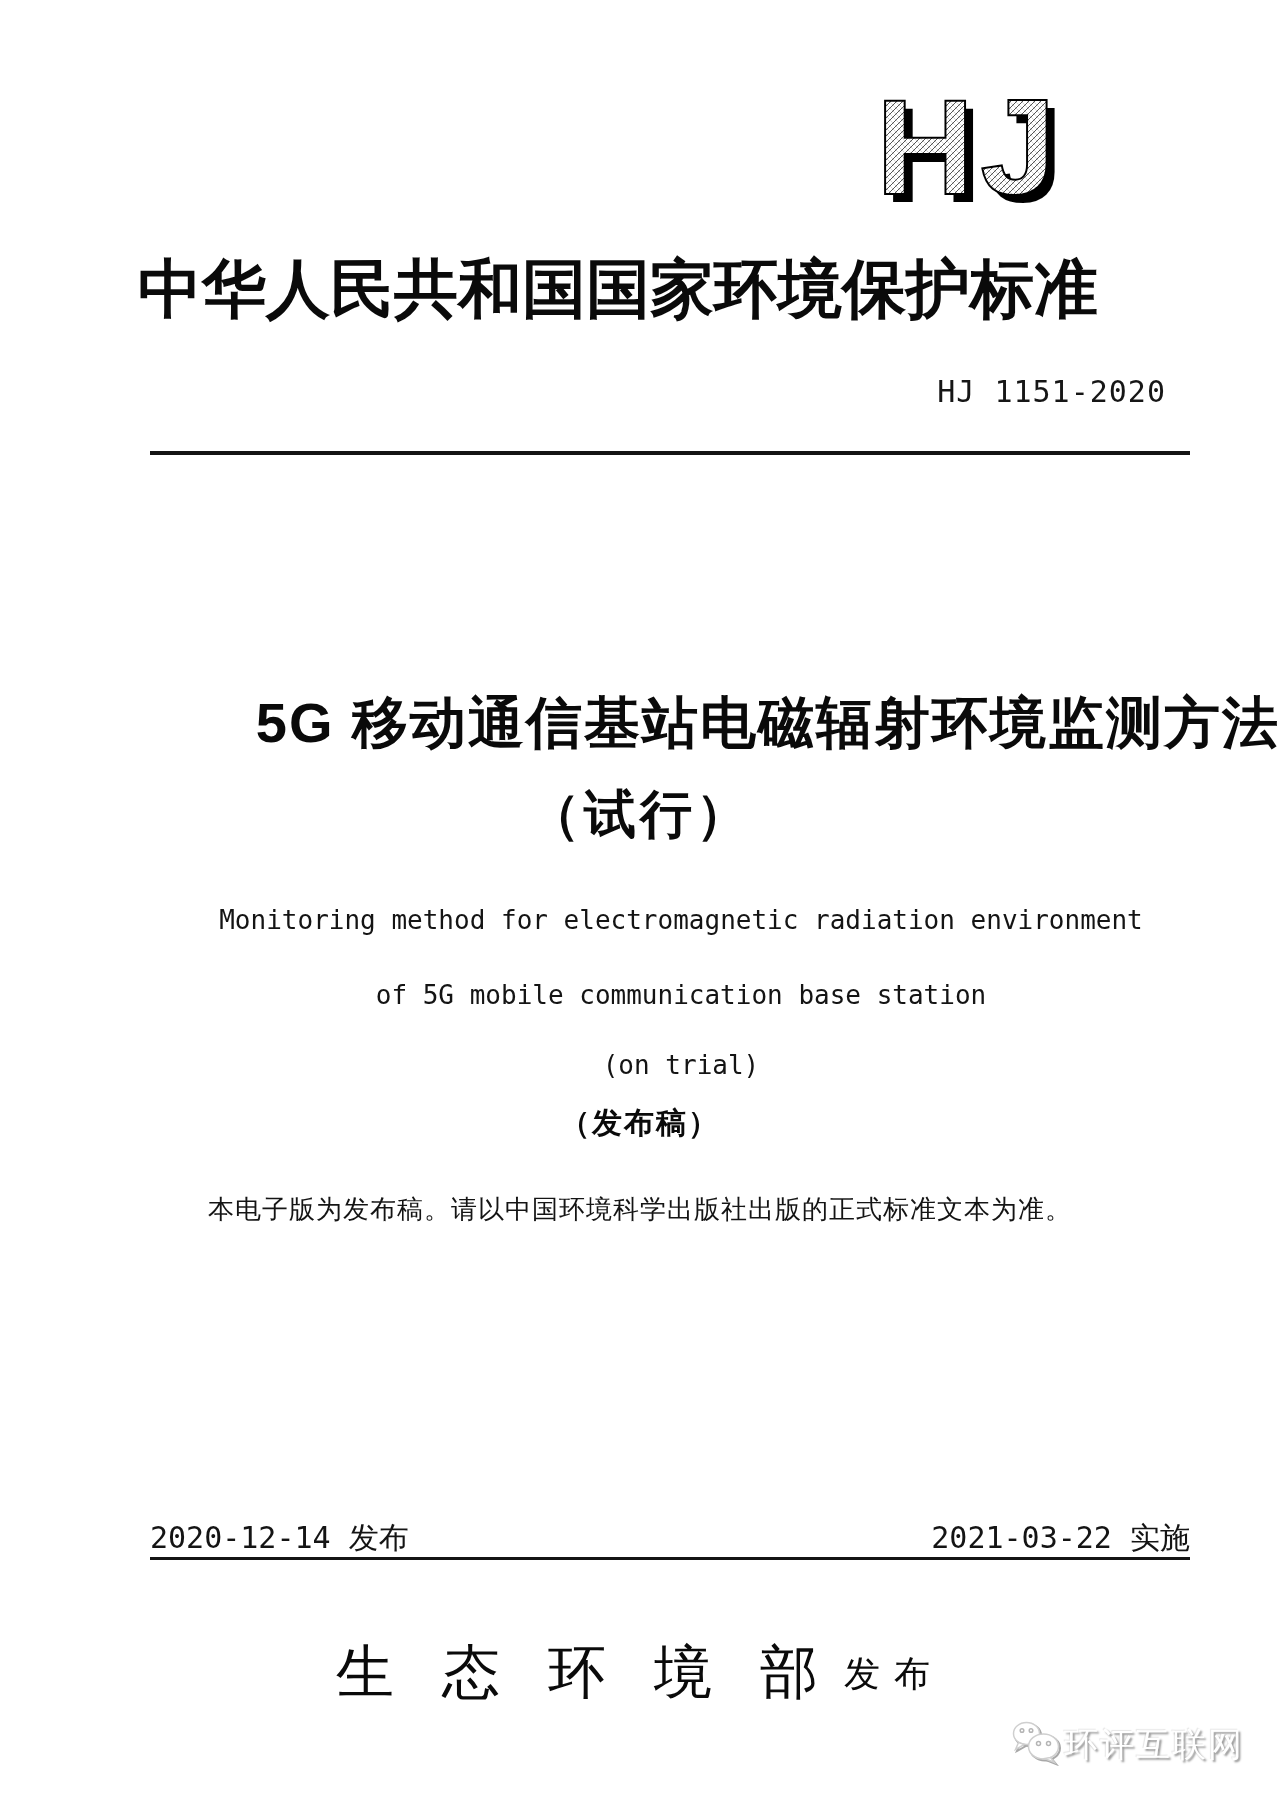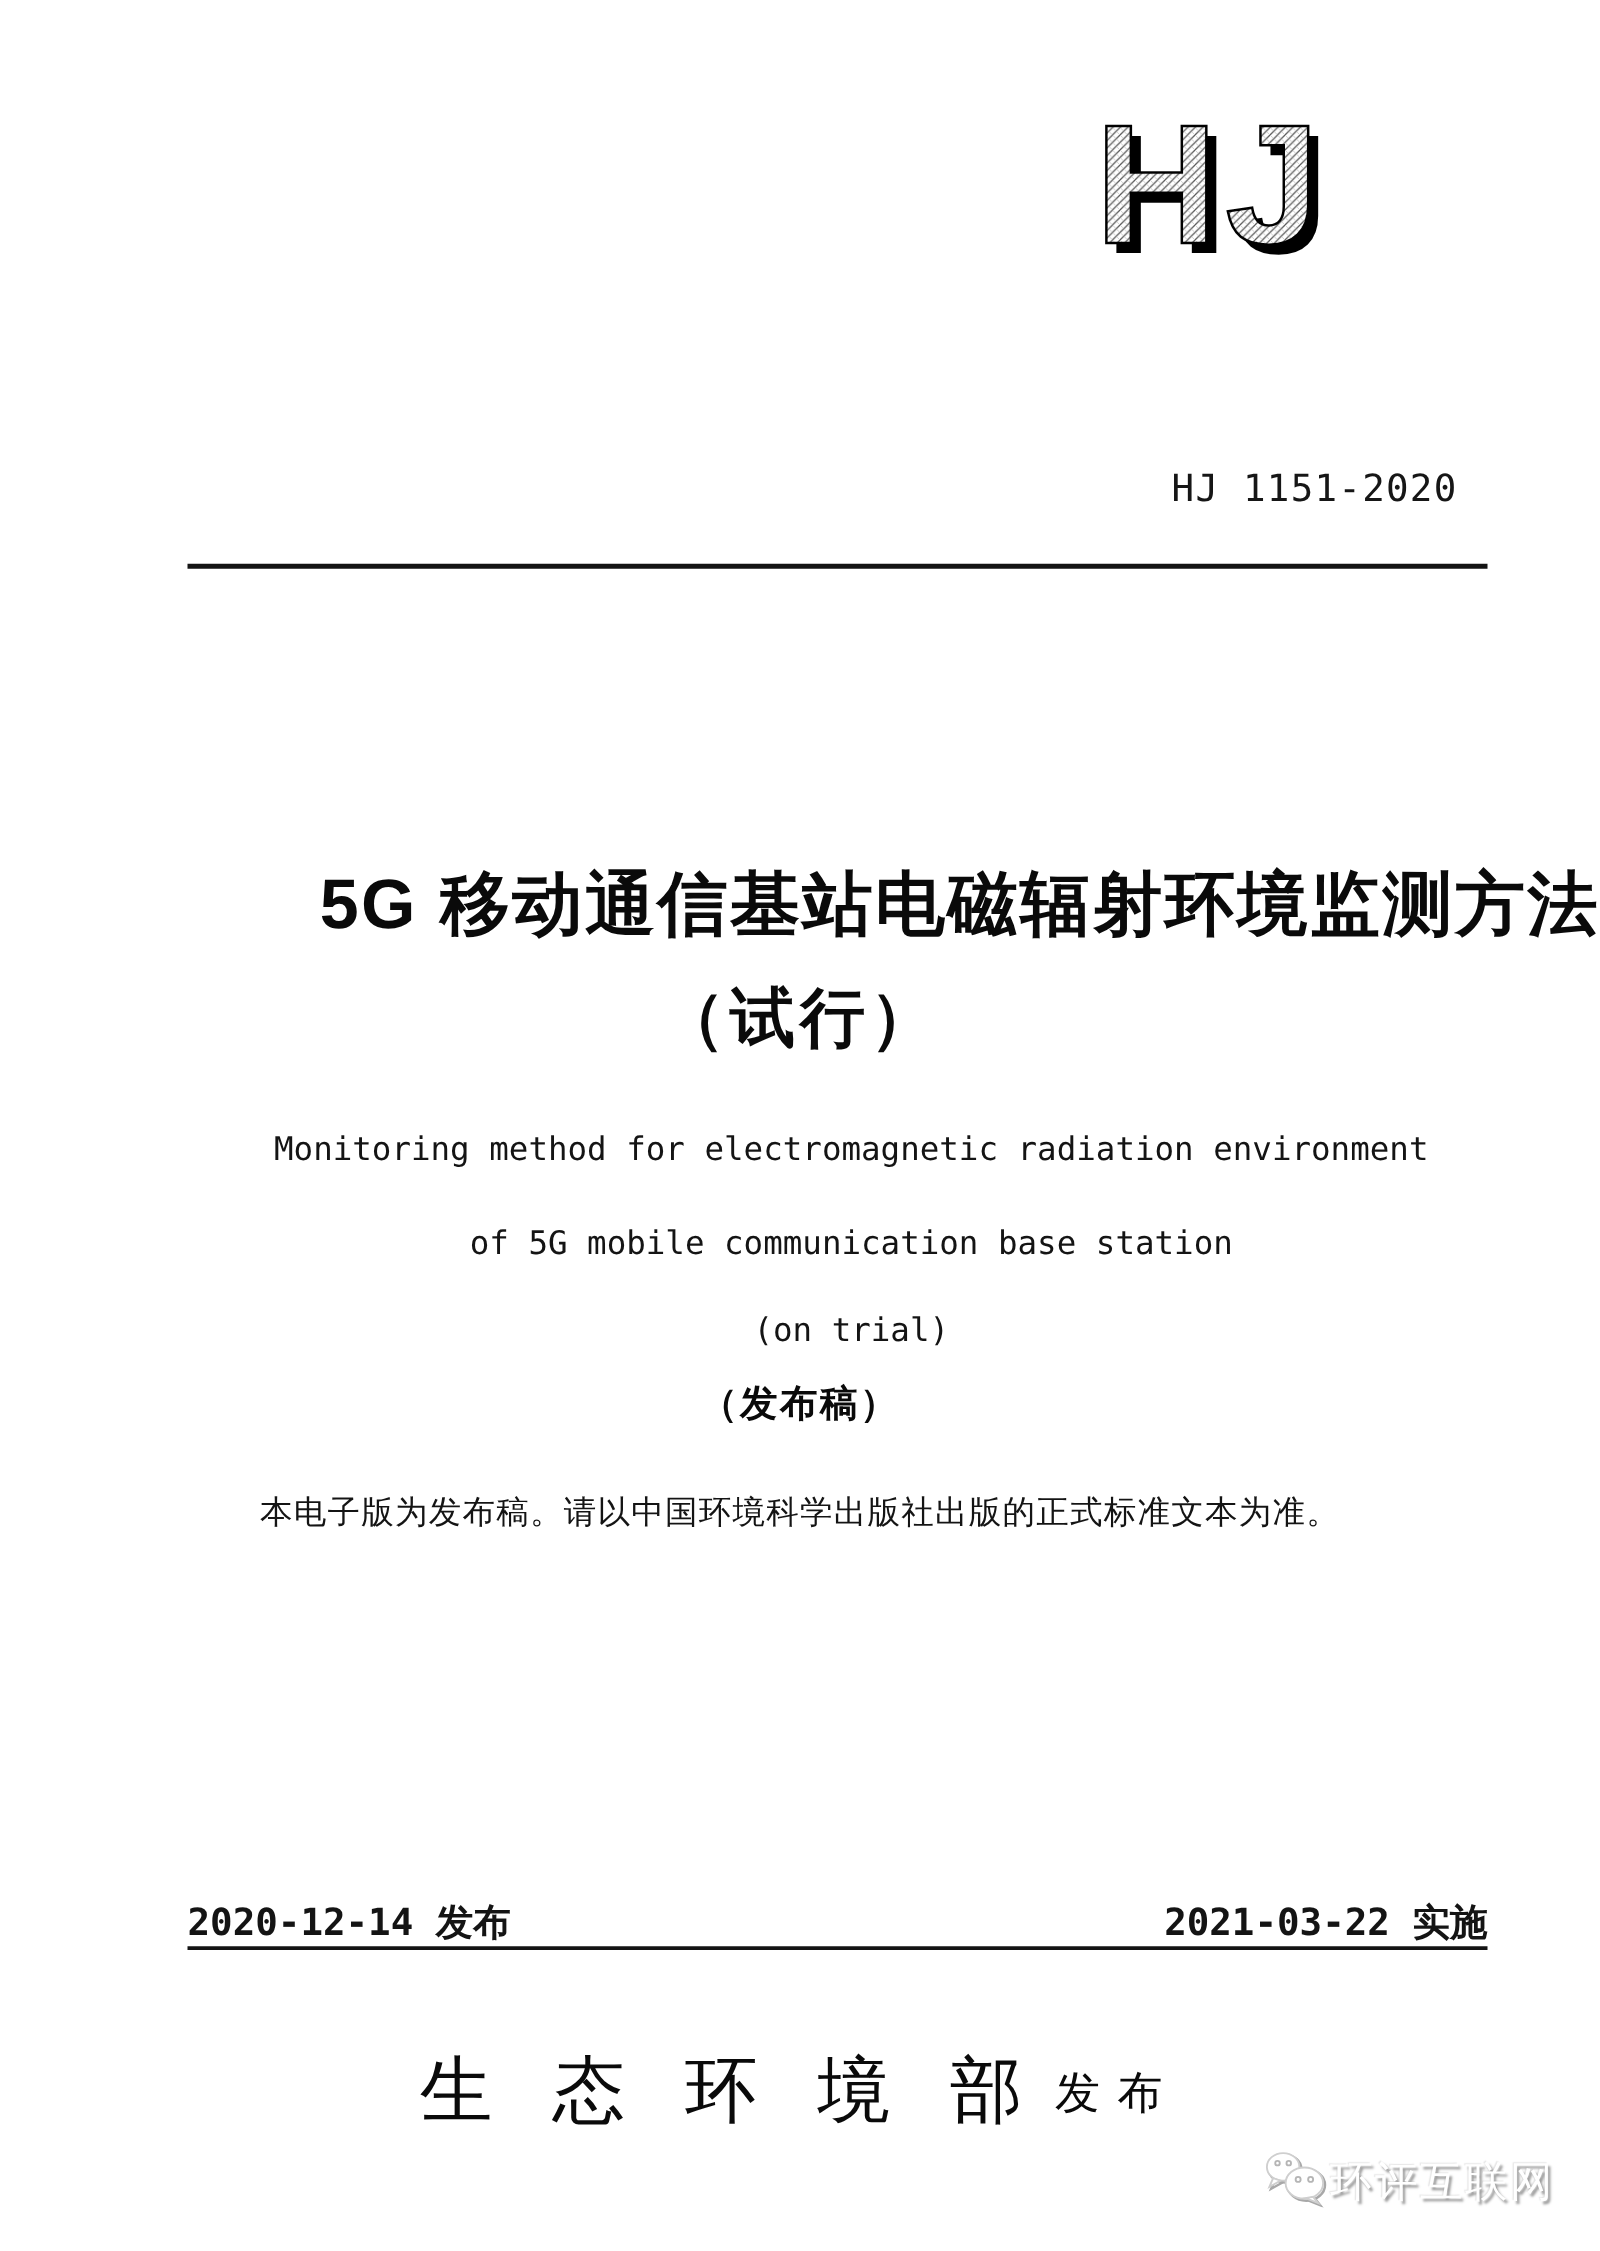--- a/index.html
+++ b/index.html
@@ -113,21 +113,20 @@
   .dates-row {
     position: absolute;
     top: 1518px;
     left: 150px;
     width: 1040px;
     display: flex;
     justify-content: space-between;
     font-size: 30px;
     font-family: "DejaVu Sans Mono", monospace;
     color: #141414;
-    font-weight: bold;
   }
 
   .issuer-row {
     position: absolute;
     top: 1634px;
     left: 0;
     width: 100%;
     text-align: center;
     white-space: nowrap;
     color: #0a0a0a;
@@ -177,20 +176,21 @@
           <path d="M0,0 L6,6 M5,-1 L7,1 M-1,5 L1,7" stroke="#bbbbbb" stroke-width="0.6"></path>
         </pattern>
       </defs>
 
       <text x="12" y="118" font-family="Liberation Sans, sans-serif" font-weight="bold" font-size="136" letter-spacing="6" fill="#000000">HJ</text>
 
       <text x="4" y="110" font-family="Liberation Sans, sans-serif" font-weight="bold" font-size="136" letter-spacing="6" fill="url(#hatch)" stroke="#000000" stroke-width="2">HJ</text>
     </svg>
   </div>
 
+  <div class="org-title">中华人民共和国国家环境保护标准</div>
 
   <div class="std-number">HJ 1151-2020</div>
 
   <div class="rule rule-top"></div>
 
   <div class="centered title-cn">5G 移动通信基站电磁辐射环境监测方法</div>
   <div class="centered title-cn-sub">（试行）</div>
 
   <div class="centered title-en title-en-1">Monitoring method for electromagnetic radiation environment</div>
   <div class="centered title-en title-en-2">of 5G mobile communication base station</div>

